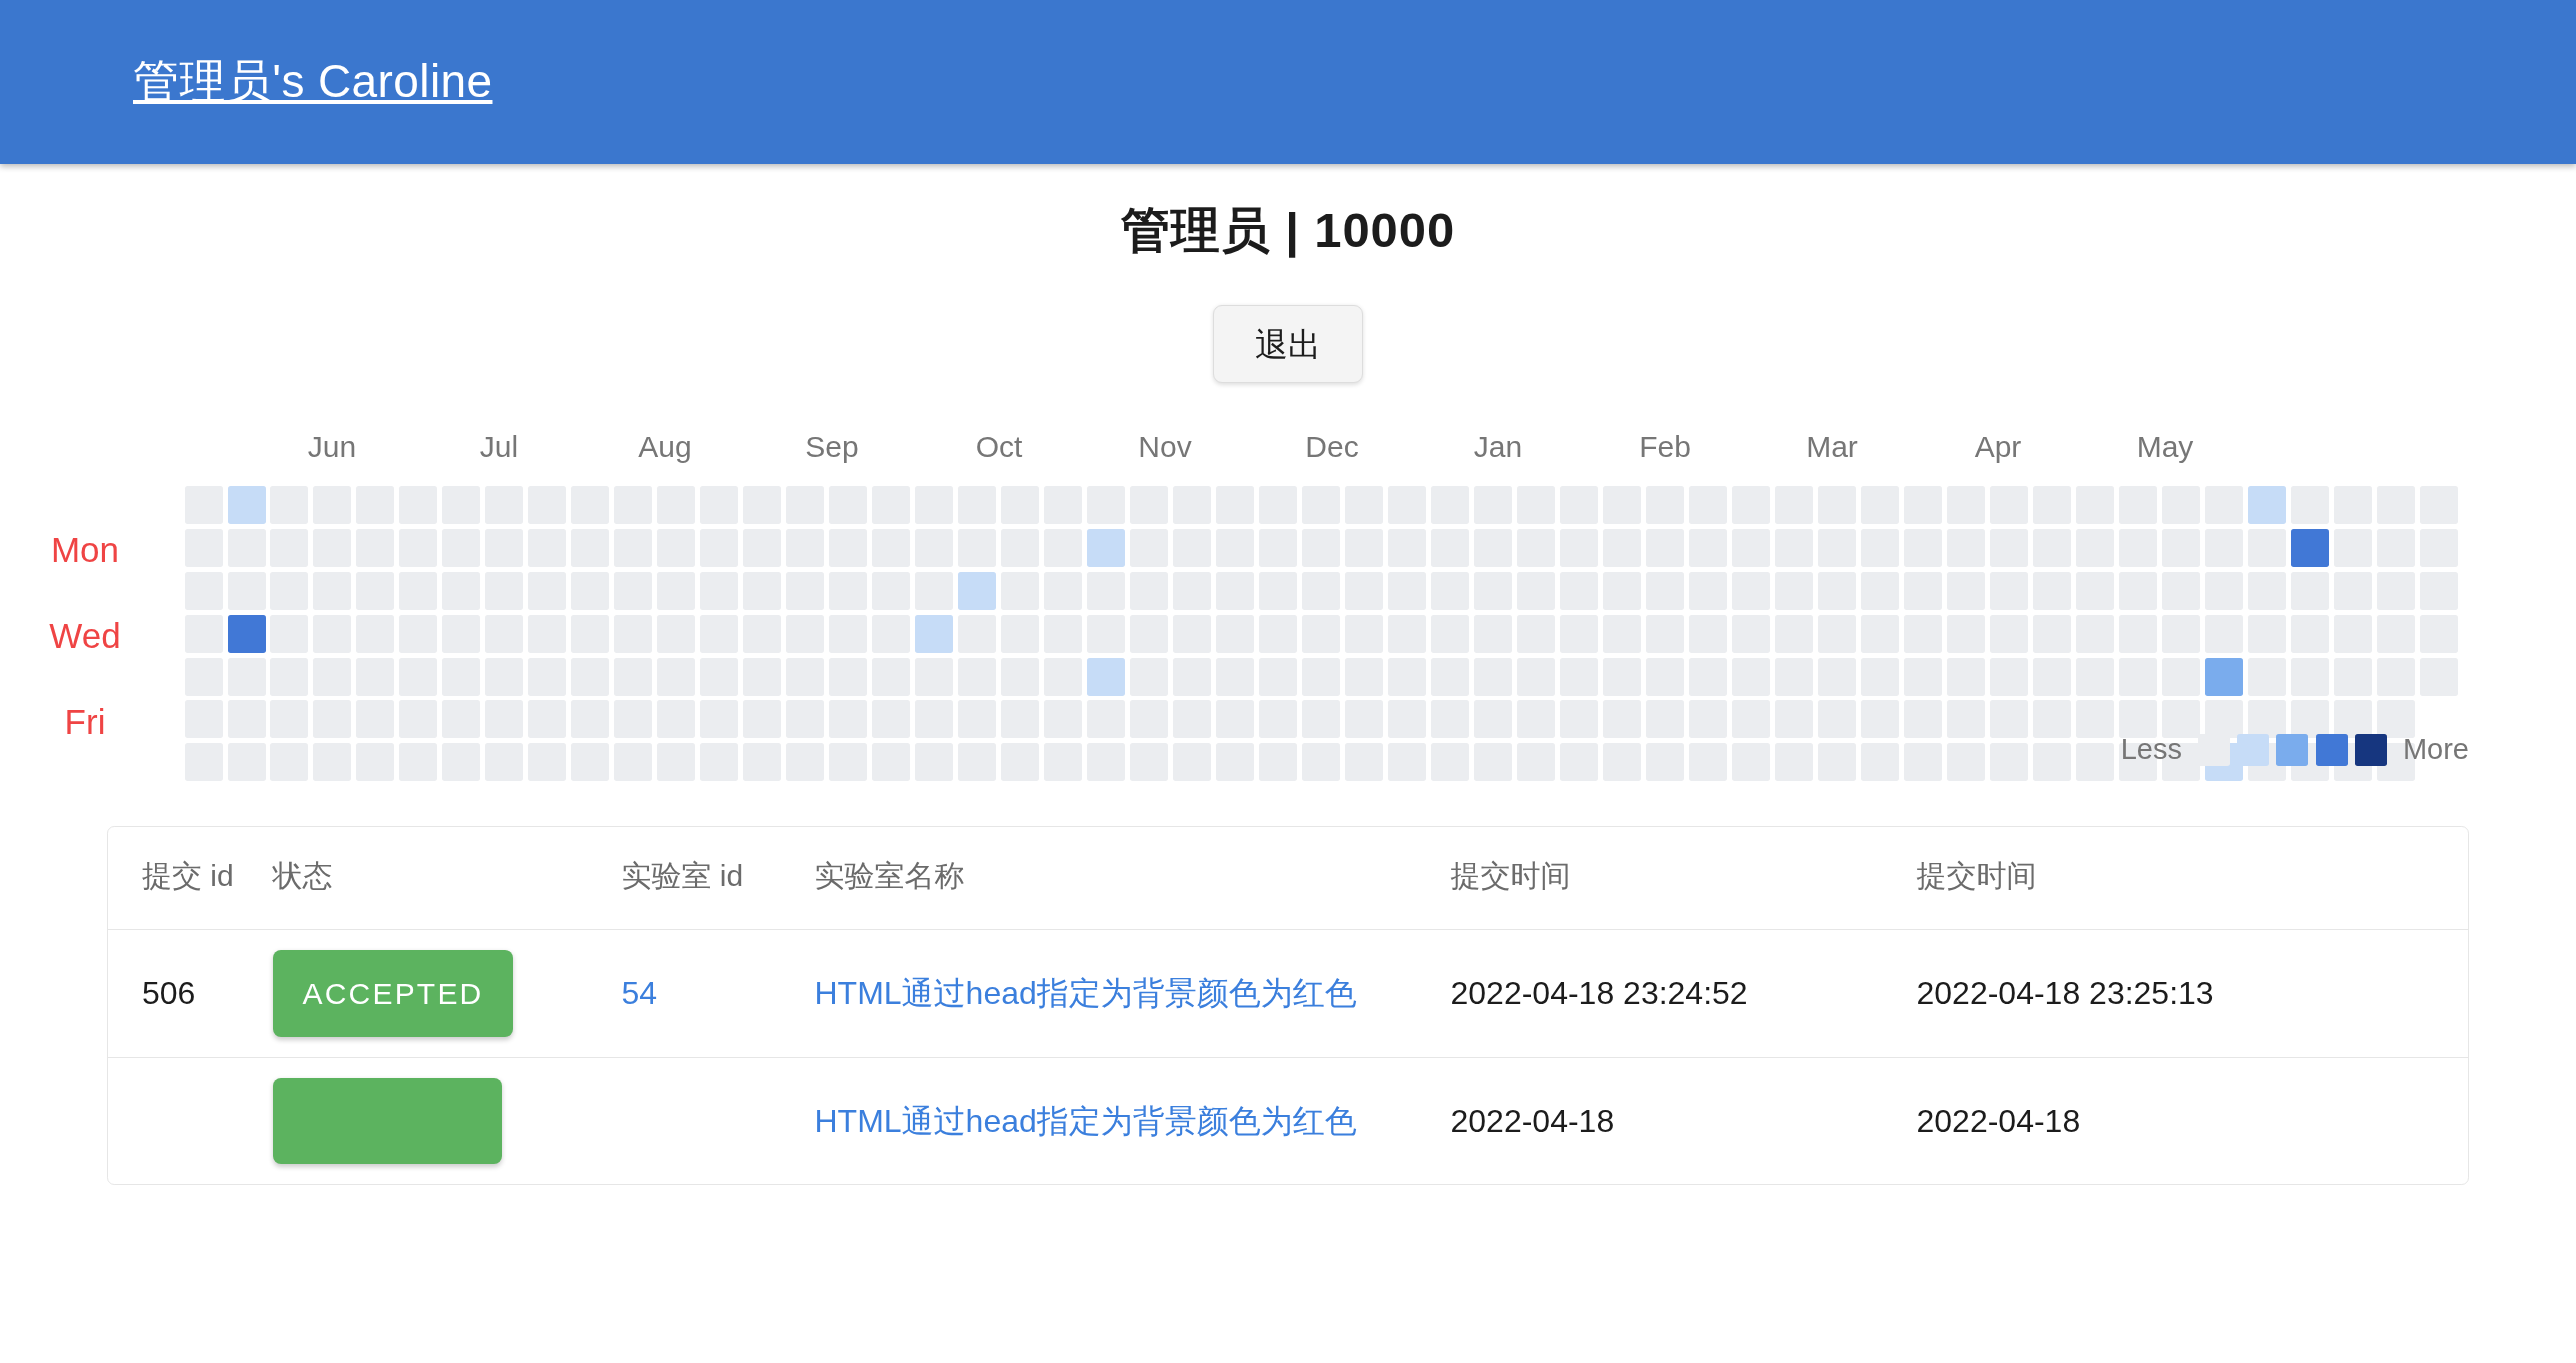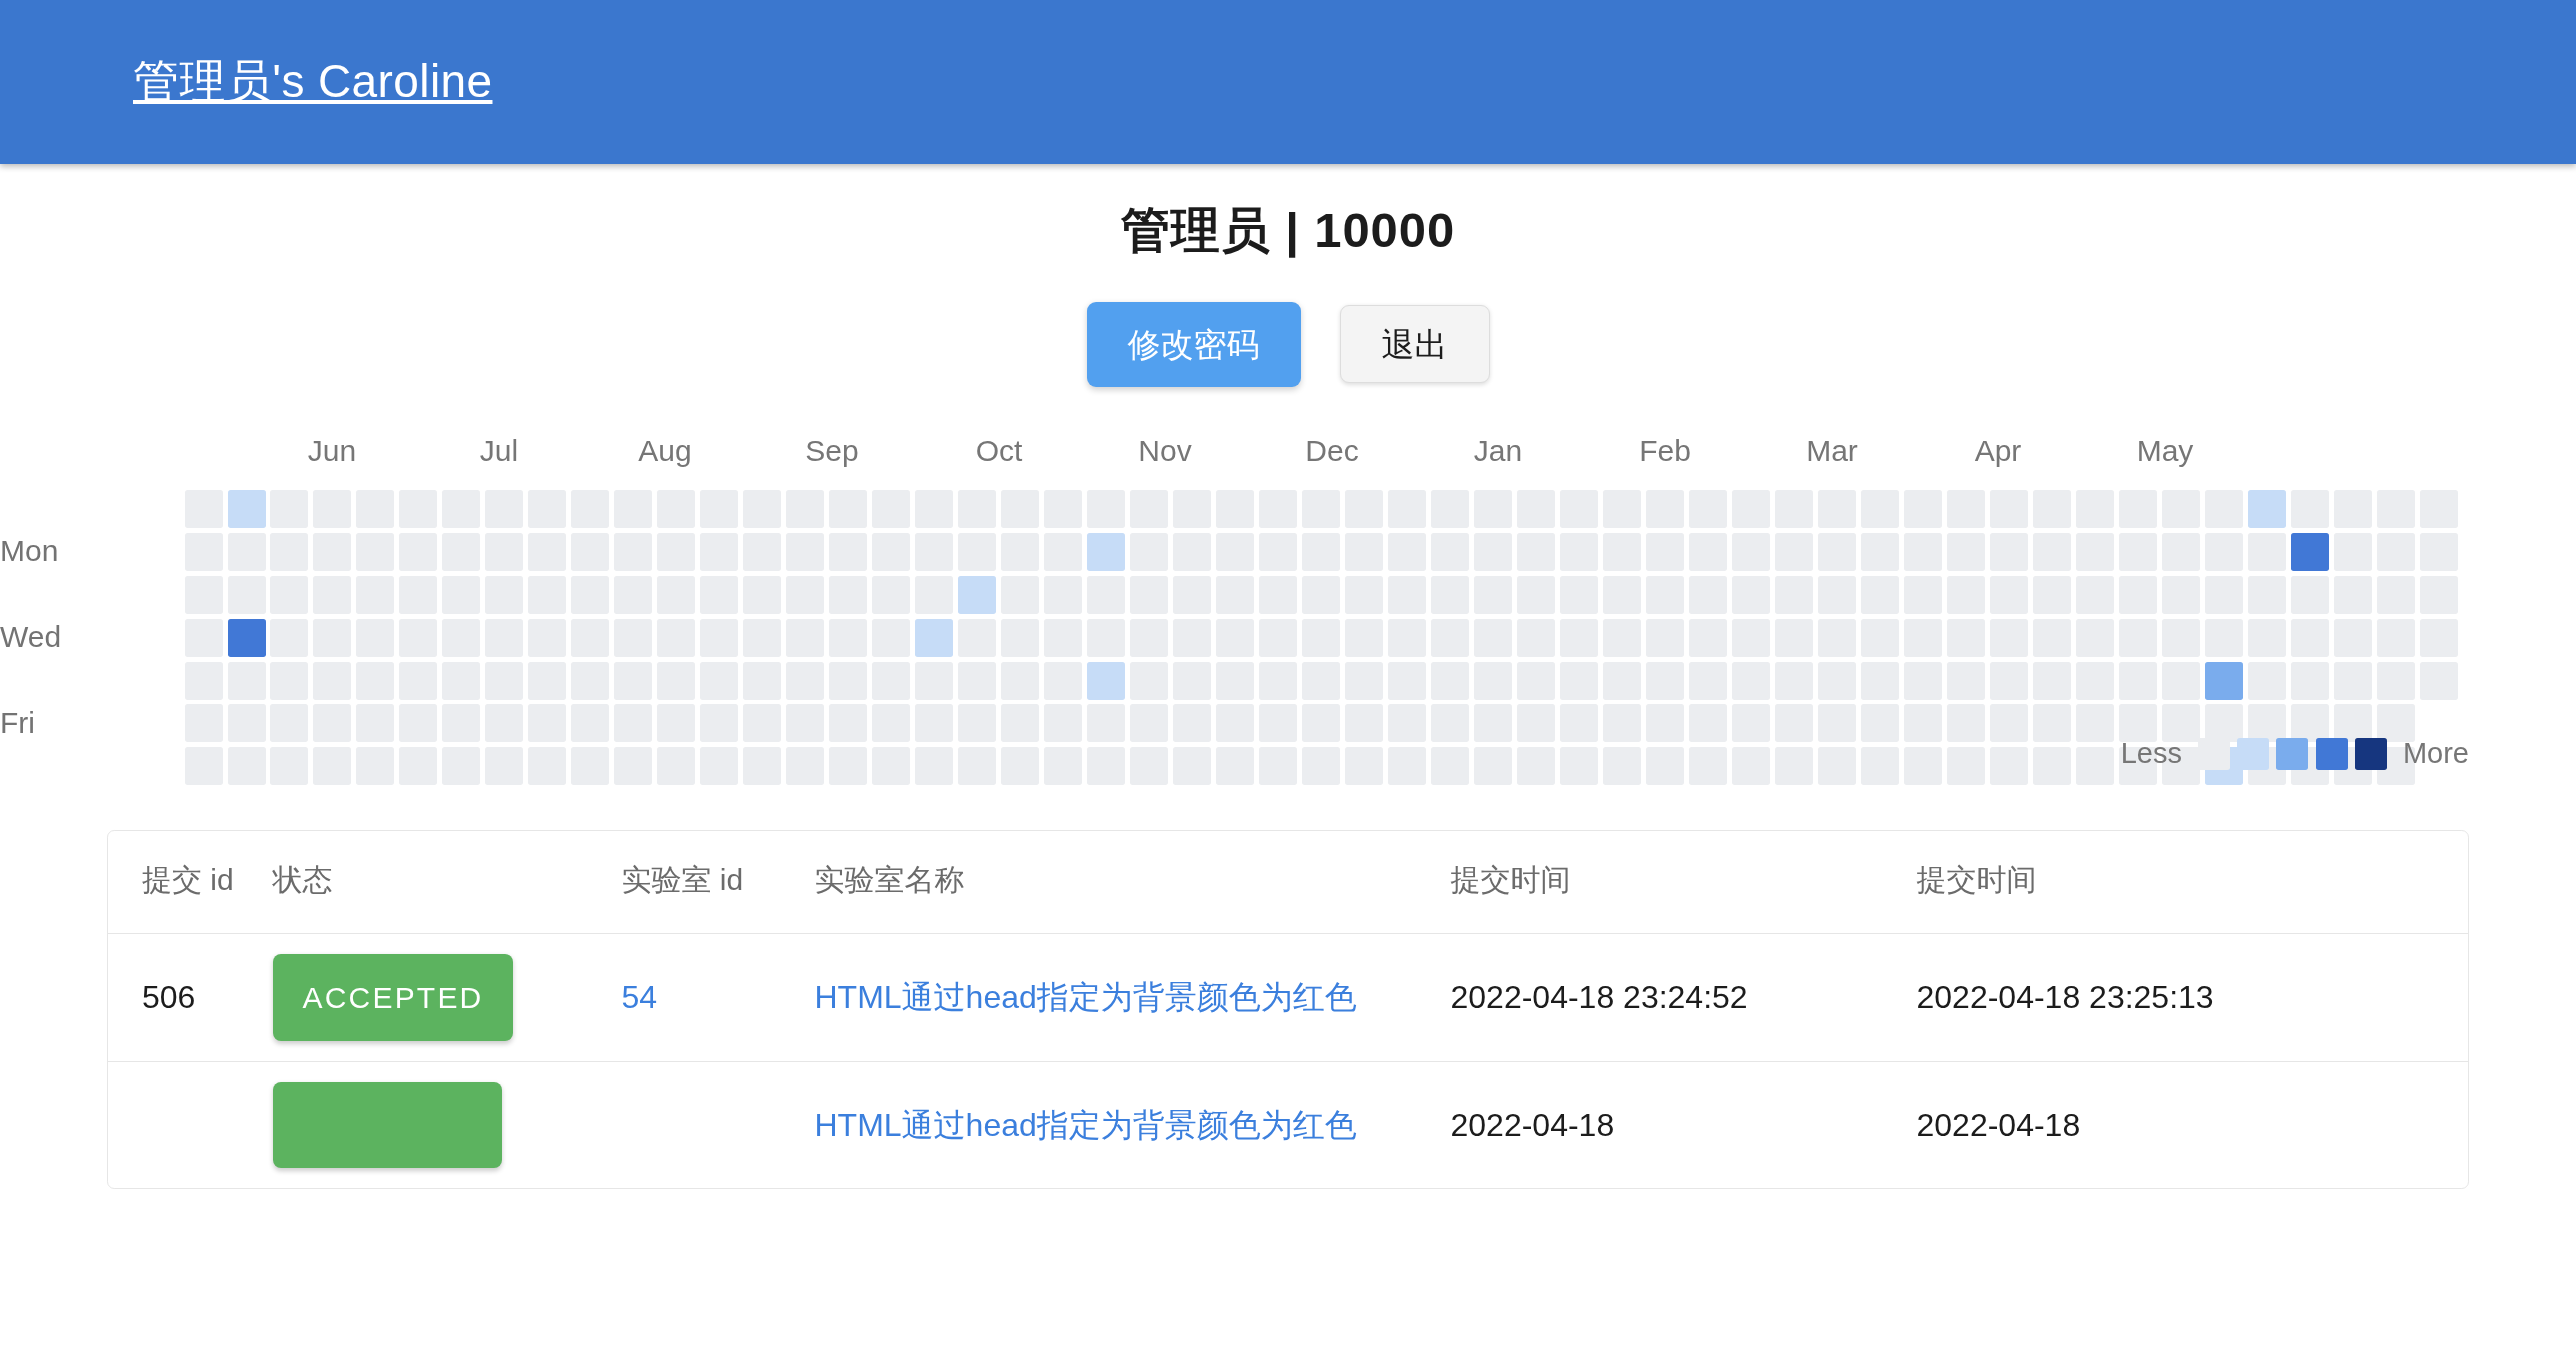--- a/index.html
+++ b/index.html
@@ -109,23 +109,23 @@
     position: absolute;
     font-size: 30px;
     color: #767676;
     transform: translateX(-50%);
     white-space: nowrap;
     top: 0;
   }
   .day-labels { position: absolute; left: 0; top: 0; width: 179px; }
   .day-label {
     position: absolute;
-    font-size: 30px;
-    color: #737373;
-    text-align: left;
+    font-size: 35px;
+    color: #ef4444;
+    text-align: center;
     width: 170px;
     white-space: nowrap;
   }
   .grid { position: absolute; left: 0; top: 0; }
   .cell { position: absolute; border-radius: 2.7px; }
 
   .legend {
     position: absolute;
     right: 107px;
     top: 303px;
@@ -190,21 +190,20 @@
 
 <div class="navbar">
   <a class="brand" href="#">管理员's Caroline</a>
 </div>
 
 <div class="profile">
   <h1 class="profile-title">管理员 | 10000</h1>
 
 
   <div class="btn-row">
-    <button class="btn btn-primary">修改密码</button>
     <button class="btn btn-default">退出</button>
   </div>
 </div>
 
 <div class="heatmap-wrap">
   <div class="month-labels" id="month-labels">
       <span class="month-label" style="left: 332px;">Jun</span>
       <span class="month-label" style="left: 499px;">Jul</span>
       <span class="month-label" style="left: 665px;">Aug</span>
       <span class="month-label" style="left: 832px;">Sep</span>

